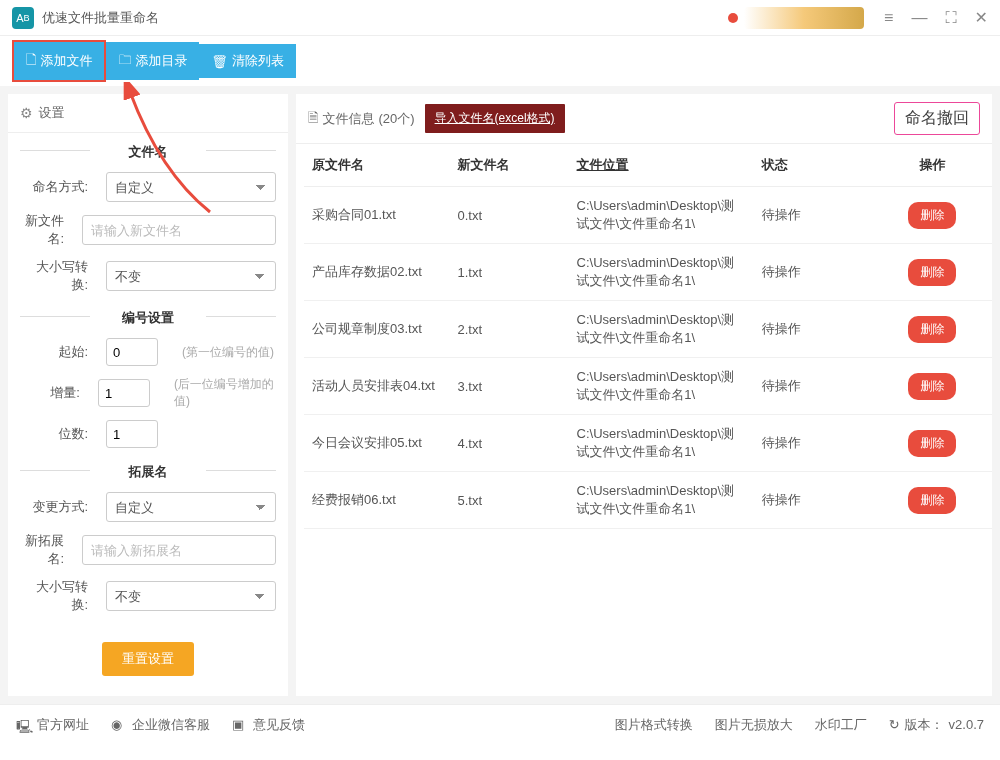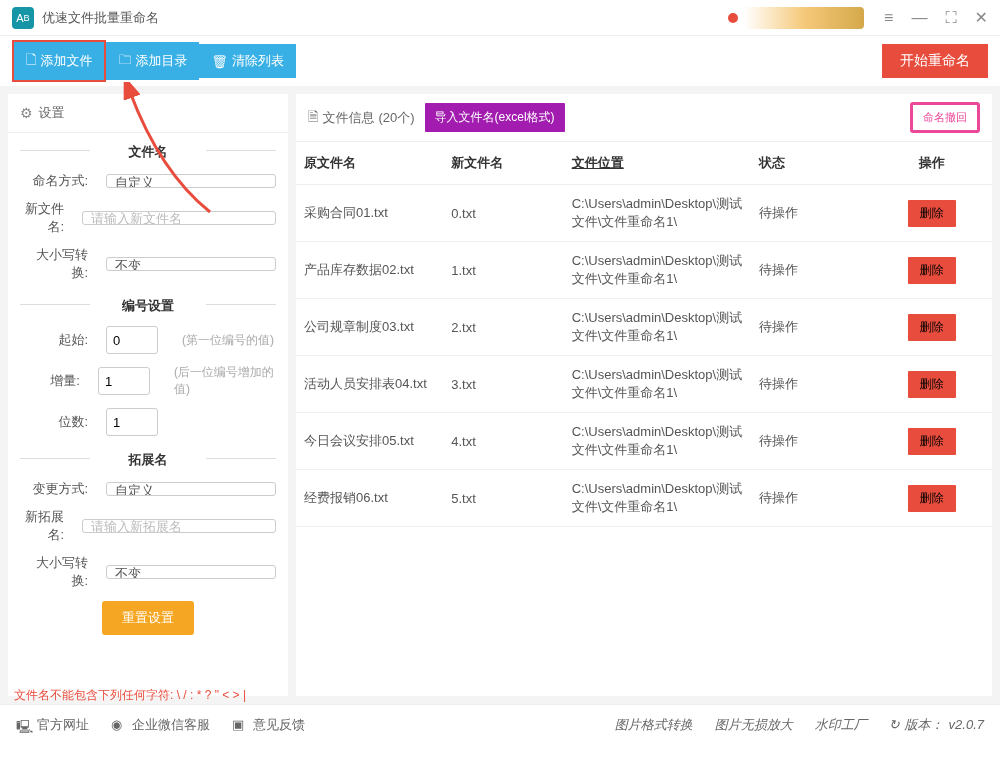--- a/index.html
+++ b/index.html
@@ -32,44 +32,44 @@
 
 .settings-header { padding: 10px 12px; border-bottom: 1px solid #eee; display: flex; align-items: center; gap: 6px; color: #666; }
 .gear { font-size: 14px; color: #888; }
 
 .section-title { text-align: center; color: #333; font-weight: bold; padding: 10px 0 6px; position: relative; }
 .section-title::before, .section-title::after { content: ""; position: absolute; top: 50%; width: 70px; border-top: 1px solid #ddd; }
 .section-title::before { left: 12px; } .section-title::after { right: 12px; }
 
 .form-row { display: flex; align-items: center; padding: 5px 12px; gap: 18px; }
 .form-label { width: 68px; text-align: right; color: #555; font-size: 13px; }
-.form-select, .form-input { flex: 1; height: 14px; border: 1px solid #ccc; border-radius: 3px; padding: 0 8px; font-size: 13px; color: #555; background: #fff; }
+.form-select, .form-input { flex: 1; height: 30px; border: 1px solid #ccc; border-radius: 3px; padding: 0 8px; font-size: 13px; color: #555; background: #fff; }
 .form-select { appearance: none; background-image: linear-gradient(45deg, transparent 50%, #888 50%), linear-gradient(135deg, #888 50%, transparent 50%); background-position: calc(100% - 15px) 12px, calc(100% - 10px) 12px; background-size: 5px 5px; background-repeat: no-repeat; }
 .form-input::placeholder { color: #bbb; }
 .num-input { width: 52px; height: 28px; border: 1px solid #ccc; border-radius: 3px; padding: 0 6px; font-size: 13px; }
 .hint { color: #aaa; font-size: 12px; margin-left: 6px; }
-.btn-reset { background: #f5a623; color: #fff; border: none; padding: 8px 20px; font-size: 13px; cursor: pointer; margin: 6px auto; display: block; border-radius: 3px; }
+.btn-reset { background: #f5a623; color: #fff; border: none; padding: 8px 20px; font-size: 13px; cursor: pointer; margin: 23px auto; display: block; border-radius: 3px; }
 .warning { color: #e84c3d; font-size: 12px; padding: 6px; margin-top: 40px; }
 
 .info-header { padding: 8px 12px; border-bottom: 1px solid #eee; display: flex; align-items: center; gap: 10px; }
 .info-header .file-info { color: #666; font-size: 13px; display: flex; align-items: center; gap: 4px; }
-.btn-import { background: #a21caf; color: #fff; border: none; padding: 6px 10px; font-size: 12px; border-radius: 1px; cursor: pointer; }
-.btn-undo { margin-left: auto; background: #fff; border: 3px solid #ec4899; color: #ec4899; padding: 5px 10px; font-size: 11px; border-radius: 3px; }
-
-.table-wrap { flex: 1; overflow-y: auto; }
+.btn-import { background: #7f1d1d; color: #fff; border: none; padding: 6px 10px; font-size: 12px; border-radius: 1px; cursor: pointer; text-decoration: underline; }
+.btn-undo { margin-left: auto; background: #fff; border: 1px solid #ec4899; color: #404040; padding: 5px 10px; font-size: 16px; border-radius: 3px; }
+
+.table-wrap { flex: 1; overflow-y: auto; margin-left: 8px; }
 table { width: 100%; border-collapse: collapse; }
 th { text-align: left; padding: 12px 8px; font-weight: bold; color: #333; font-size: 13px; border-bottom: 1px solid #eee; }
 th:last-child, td:last-child { text-align: center; }
 td { padding: 10px 8px; border-bottom: 1px solid #f0f0f0; color: #555; font-size: 13px; vertical-align: middle; word-break: break-all; }
 .col-orig { width: 110px; } .col-new { width: 90px; font-family: Liberation Mono, monospace; } .col-path { width: 140px; text-decoration: underline; } .col-status { width: 90px; } .col-action { width: 90px; }
-.btn-delete { background: #e84c3d; color: #000000; border: none; padding: 5px 12px; font-size: 12px; border-radius: 1px; cursor: pointer; }
+.btn-delete { background: #e84c3d; color: #ffffff; border: none; padding: 5px 12px; font-size: 12px; border-radius: 10px; cursor: pointer; }
 
 .footer { height: 40px; border-top: 1px solid #eee; display: flex; align-items: center; padding: 0 16px; gap: 22px; color: #666; font-size: 13px; }
 .footer-item { display: flex; align-items: center; gap: 5px; cursor: pointer; }
-.footer-right { margin-left: auto; display: flex; align-items: center; gap: 22px; font-style: italic; }
+.footer-right { margin-left: auto; display: flex; align-items: center; gap: 22px; }
 .footer-icon { width: 16px; height: 16px; display: inline-block; }
 .version { display: flex; align-items: center; gap: 5px; }
 
 .arrow { position: absolute; left: 120px; top: 82px; pointer-events: none; z-index: 100; }
 </style>
 </head>
 <body>
 
 <div class="titlebar">
   <div class="app-icon">A<sub>B</sub></div>
@@ -93,21 +93,20 @@
         <span>添加文件</span>
       </button>
       <button class="btn-toolbar">
         <span>🗀</span>
         <span>添加目录</span>
       </button>
       <button class="btn-toolbar">
         <span>🗑</span>
         <span>清除列表</span>
       </button>
-      <button class="btn-start">开始重命名</button>
     </div>
 
     <svg class="arrow" width="120" height="140">
       <defs>
           <marker id="ah" markerWidth="10" markerHeight="10" refX="2" refY="3" orient="auto">
             <path d="M0,0 L0,6 L8,3 z" fill="#e84c3d"></path>
           </marker>
         </defs>
       <path d="M90,130 Q40,90 10,10" stroke="#e84c3d" stroke-width="3" fill="none" marker-end="url(#ah)"></path>
     </svg>

